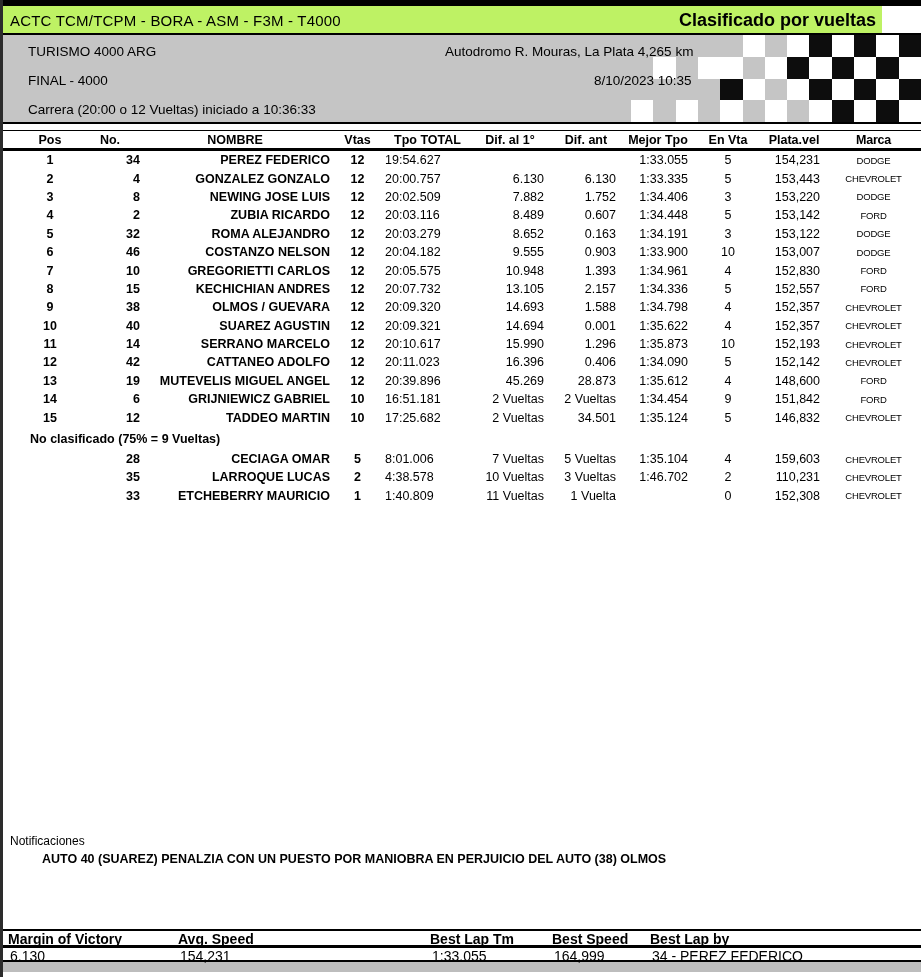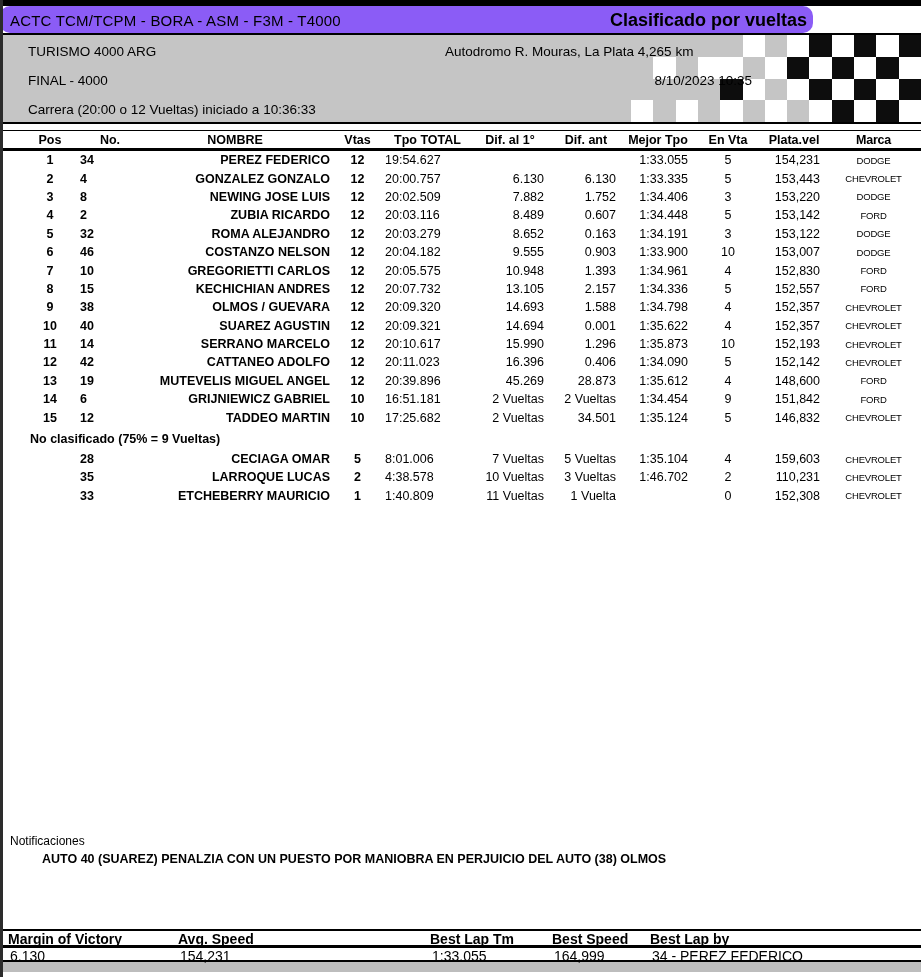--- a/index.html
+++ b/index.html
@@ -4,53 +4,53 @@
 <style>
   * { margin:0; padding:0; box-sizing:border-box; }
   html,body { background:#ffffff; }
   .page {
     position:relative; width:921px; height:977px; background:#ffffff;
     font-family:"Liberation Sans", sans-serif; color:#000; overflow:hidden;
   }
   .left-border { position:absolute; left:0; top:0; width:3px; height:977px; background:#2c2c2c; }
   .top-bar { position:absolute; left:0; top:0; width:921px; height:6px; background:#000; }
 
-  .title-bar { position:absolute; left:0; top:6px; width:813px; height:27px; background:#8b5cf6;border-radius:10px; }
+  .title-bar { position:absolute; left:0; top:6px; width:882px; height:27px; background:#bef264; }
   .title-left { position:absolute; left:10px; bottom:4px; font-size:15px; letter-spacing:.2px; }
   .title-right { position:absolute; right:6px; bottom:2px; font-size:18px; font-weight:bold; }
 
   .divider1 { position:absolute; left:0; top:33px; width:921px; height:2px; background:#000; }
   .divider2 { position:absolute; left:0; top:122px; width:921px; height:2px; background:#000; }
 
   .gray-header { position:absolute; left:0; top:35px; width:921px; height:87px; background:var(--header-bg,#c5c5c5); }
   .gh-text { position:absolute; font-size:13.5px; white-space:nowrap; }
   .gh-cat    { left:28px;  top:9px; }
   .gh-venue  { left:445px; top:9px; z-index:2; }
   .gh-sess   { left:28px;  top:38px; }
-  .gh-date   { left:624px; top:38px; width:128px; text-align:right; z-index:2; }
+  .gh-date   { left:594px; top:38px; width:128px; z-index:2; }
   .gh-race   { left:28px;  top:67px; }
 
   .checker { position:absolute; right:0; top:0; width:290px; height:87px;
     display:grid; grid-template-rows:repeat(4,1fr); grid-template-columns:repeat(13,1fr); z-index:1; }
   .checker .cg { background:transparent; }
   .checker .cw { background:#ffffff; }
   .checker .cb { background:var(--checker-black,#0d0d0d); }
 
   .race-table { position:absolute; left:0; top:124px; width:921px; font-size:12.5px; }
   .grid-row {
     display:grid; padding-left:20px;
     grid-template-columns:60px 60px 190px 55px 85px 80px 72px 72px 68px 64px 95px;
     align-items:center;
   }
   .t-header { margin-top:6px; height:21px; border-top:1.5px solid #000; border-bottom:3px solid #000; }
   .t-header .cell { text-align:center; font-weight:bold; font-size:12.5px; padding:0; }
   .t-row { height:18.4px; }
   .cell { white-space:nowrap; overflow:visible; }
   .col-pos    { text-align:center; font-weight:bold; }
-  .col-no     { text-align:left; font-weight:bold; }
+  .col-no     { text-align:right; font-weight:bold; }
   .col-nombre { text-align:right; font-weight:bold; }
   .col-vtas   { text-align:center; font-weight:bold; }
   .col-tpo    { padding-right:8px; }
   .col-dif1   { text-align:right; padding-right:6px; }
   .col-difant { text-align:right; padding-right:6px; }
   .col-mejor  { text-align:right; padding-right:6px; }
   .col-envta  { text-align:center; }
   .col-prom   { text-align:right; padding-right:6px; }
   .col-marca  { text-align:center; font-size:9.5px; letter-spacing:-0.2px; }
 

